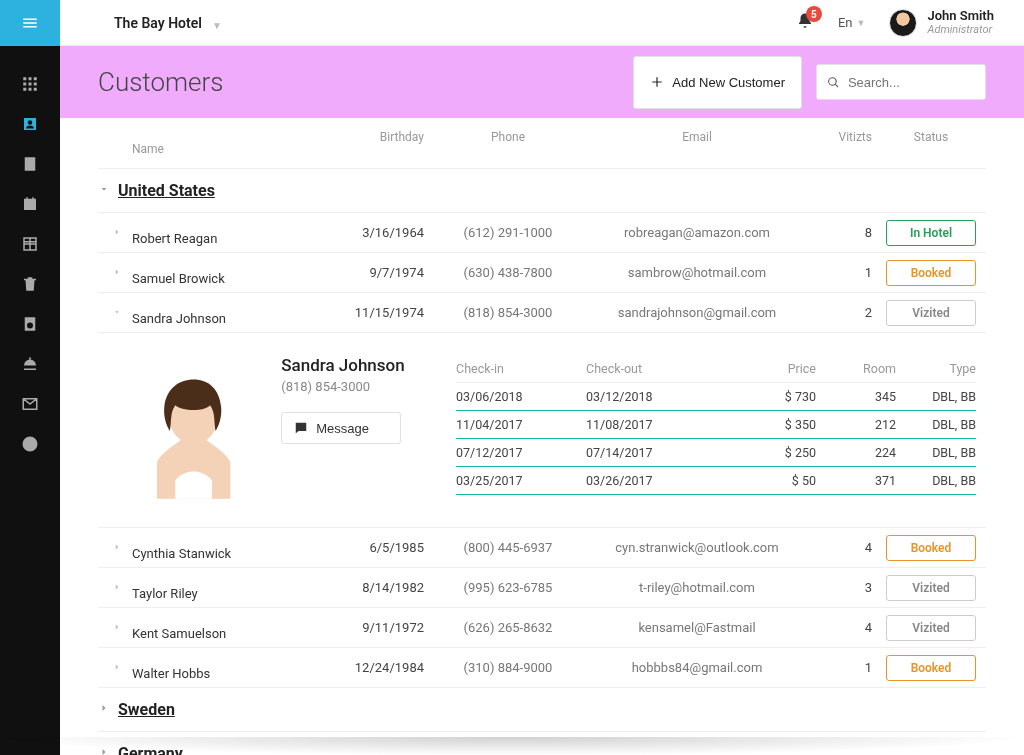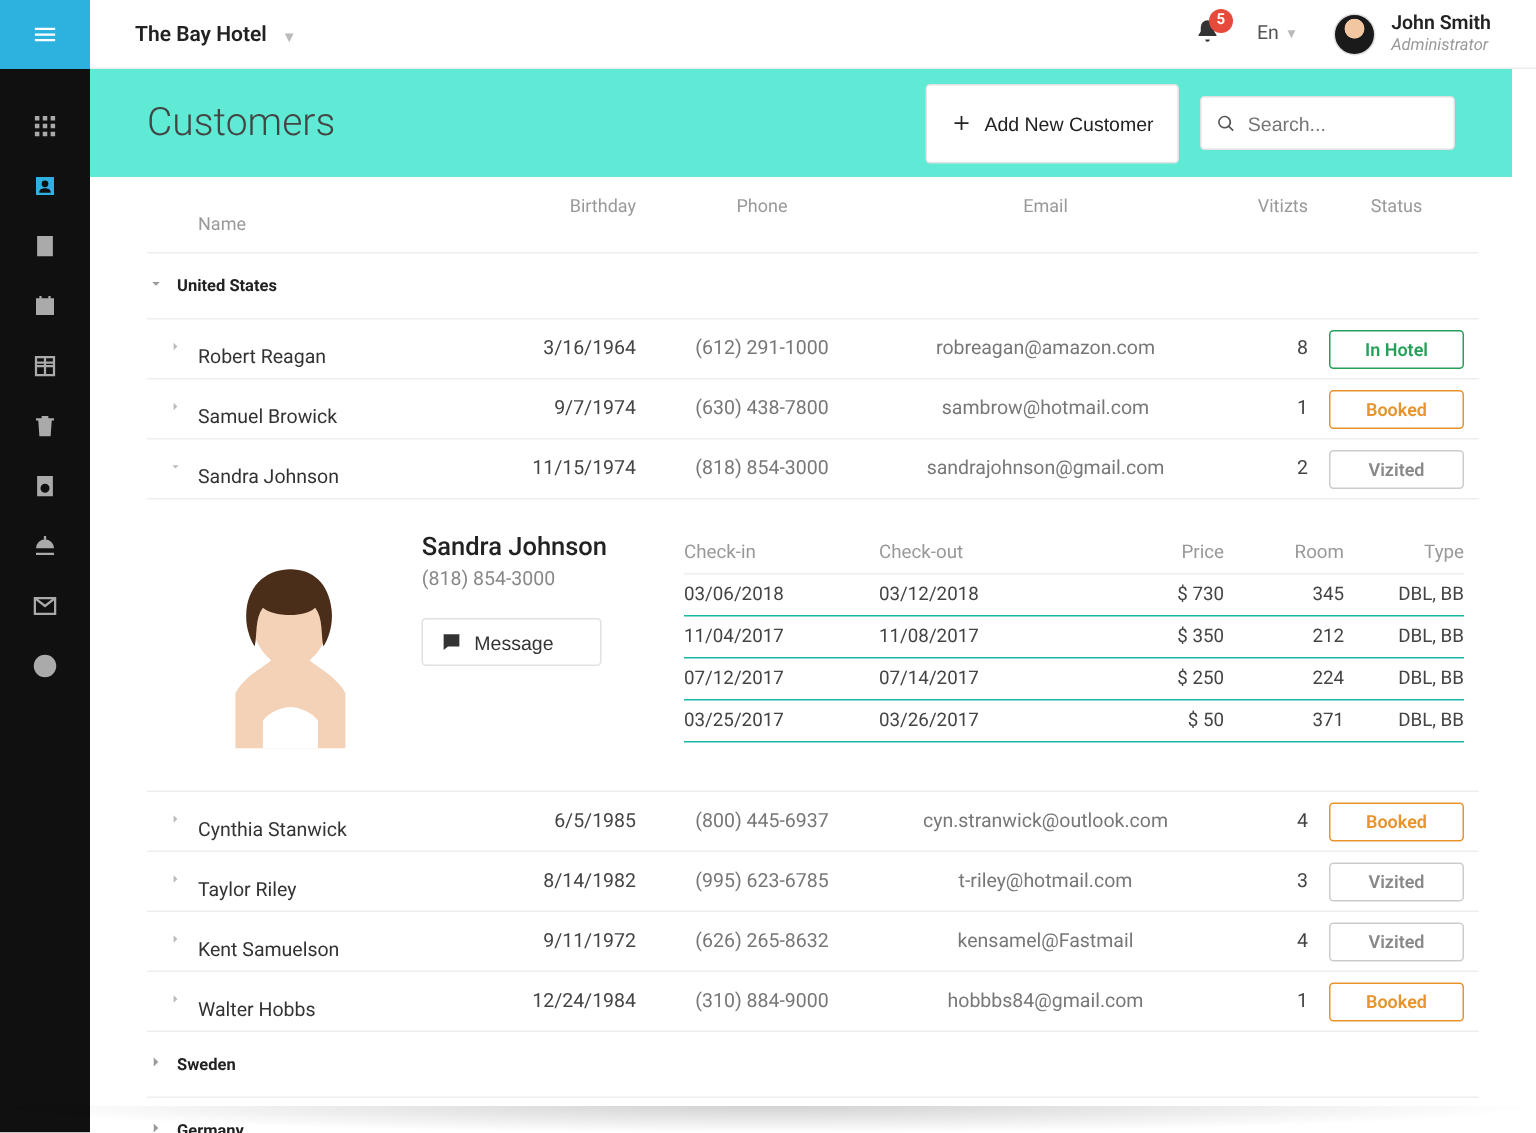--- a/index.html
+++ b/index.html
@@ -6,35 +6,35 @@
 body { font-family: -apple-system, BlinkMacSystemFont, "Segoe UI", Roboto, Arial, sans-serif; font-size: 13px; color: #333; background: #fff; width: 1024px; height: 755px; overflow: hidden; position: relative; }
 
 .sidebar { position: absolute; left: 0; top: 0; width: 60px; height: 755px; background: #101010; display: flex; flex-direction: column; align-items: center; }
 .sidebar-burger { width: 60px; height: 46px; background: #2db2e0; display:flex; align-items:center; justify-content:center; cursor:pointer;}
 .sidebar-item { width: 60px; height: 40px; display:flex; align-items:center; justify-content:center; cursor:pointer; color:#aaa; }
 .sidebar-item.active { color: #2db2e0; }
 .sidebar svg { width:18px; height:18px; fill: currentColor; }
 .sidebar-burger svg { fill: #fff; width:20px; height:18px;}
 
 .topbar { position:absolute; left:60px; top:0; right:0; height:46px; background:#fff; border-bottom:1px solid #ececec; display:flex; align-items:center; padding:0 30px; }
-.hotel-select { font-weight:600; font-size:14px; color:#222; display:flex; align-items:flex-end; gap:10px; cursor:pointer; min-width: 230px;}
+.hotel-select { font-weight:600; font-size:14px; color:#222; display:flex; align-items:flex-end; gap:10px; cursor:pointer; min-width: 230px; margin-left: 24px;}
 .hotel-select .caret { color:#bbb; font-size:10px;}
 .topbar-right { margin-left:auto; display:flex; align-items:center; gap:24px; }
 .bell-wrap { position:relative; cursor:pointer; }
 .bell-wrap svg { width:18px; height:18px; fill:#333;}
 .badge { position:absolute; top:-6px; right:-8px; background:#e64a3b; color:#fff; border-radius:50%; width:16px; height:16px; font-size:10px; font-weight:700; display:flex; align-items:center; justify-content:center;}
 .lang { font-size:13px; color:#555; display:flex; align-items:center; gap:4px; cursor:pointer;}
 .lang .caret{font-size:9px; color:#bbb;}
 .user-block { display:flex; align-items:center; gap:10px; cursor:pointer;}
 .avatar-small { width:28px; height:28px; border-radius:50%; background: radial-gradient(circle at 50% 35%, #f2c6a0 30%, #1a1a1a 32%); border:1px solid #ddd;}
 .user-text { line-height:1.1;}
 .user-name { font-size:13px; font-weight:600; color:#222;}
 .user-role { font-size:11px; color:#999;font-style:italic;}
 
-.pagehead { position:absolute; left:60px; top:46px; right:16px; height:72px; background:#5eead4; display:flex; align-items:center; padding:0 38px; }
+.pagehead { position:absolute; left:60px; top:46px; right:0; height:72px; background:#f0abfc; display:flex; align-items:center; padding:0 38px; }
 .page-title { font-size:26px; font-weight:300; color:#444; }
 .pagehead-right { margin-left:auto; display:flex; gap:14px; align-items:center;}
 .btn-add { background:#fff; border:1px solid #e1e1e1; border-radius:3px; height:53px; padding:0 16px; display:flex; align-items:center; gap:8px; font-size:13px; font-weight:500; color:#222; cursor:pointer;}
 .btn-add svg{width:14px;height:14px;fill:#222;}
 .search-box { background:#fff; border:1px solid #e1e1e1; border-radius:3px; height:36px; width:170px; display:flex; align-items:center; padding:0 10px; gap:8px;}
 .search-box input { border:none; outline:none; font-size:13px; width:100%; background:transparent;}
 .search-box svg{width:15px;height:15px;fill:#555;}
 
 .content { position:absolute; left:60px; top:118px; right:0; bottom:0; overflow:auto; padding: 0 38px 24px 38px; }
 
@@ -43,21 +43,21 @@
 .c-toggle { width:30px; flex:none;}
 .c-name { width:180px; flex:none;margin-top:12px;}
 .c-birthday { width:120px; flex:none; text-align:right;}
 .c-phone { width:160px; flex:none; text-align:center;}
 .c-email { flex:1; text-align:center;}
 .c-visits { width:70px; flex:none; text-align:right;}
 .c-status { width:110px; flex:none; text-align:center;}
 
 .group-row { display:flex; align-items:center; height:44px; border-top:1px solid #eee; cursor:pointer;}
 .group-row .chev { width:20px; color:#999;}
-.group-row .gname { font-weight:700; font-size:11px; color:#222;}
+.group-row .gname { font-weight:700; font-size:16px; color:#222;text-decoration:underline;}
 
 .row { display:flex; align-items:center; height:40px; border-top:1px solid #eee; font-size:13px; color:#444;}
 .row .chev { color:#bbb; cursor:pointer;}
 .row .c-name { color:#333;}
 .row .c-email , .row .c-phone { color:#777;}
 .status-pill { display:inline-block; border:1px solid; border-radius:3px; padding:5px 0; width:90px; text-align:center; font-size:12px; font-weight:600;}
 .st-inhotel { color:#25a05a; border-color:#25a05a;}
 .st-booked { color:#e8932c; border-color:#e8932c;}
 .st-visited { color:#888; border-color:#ccc;}
 

